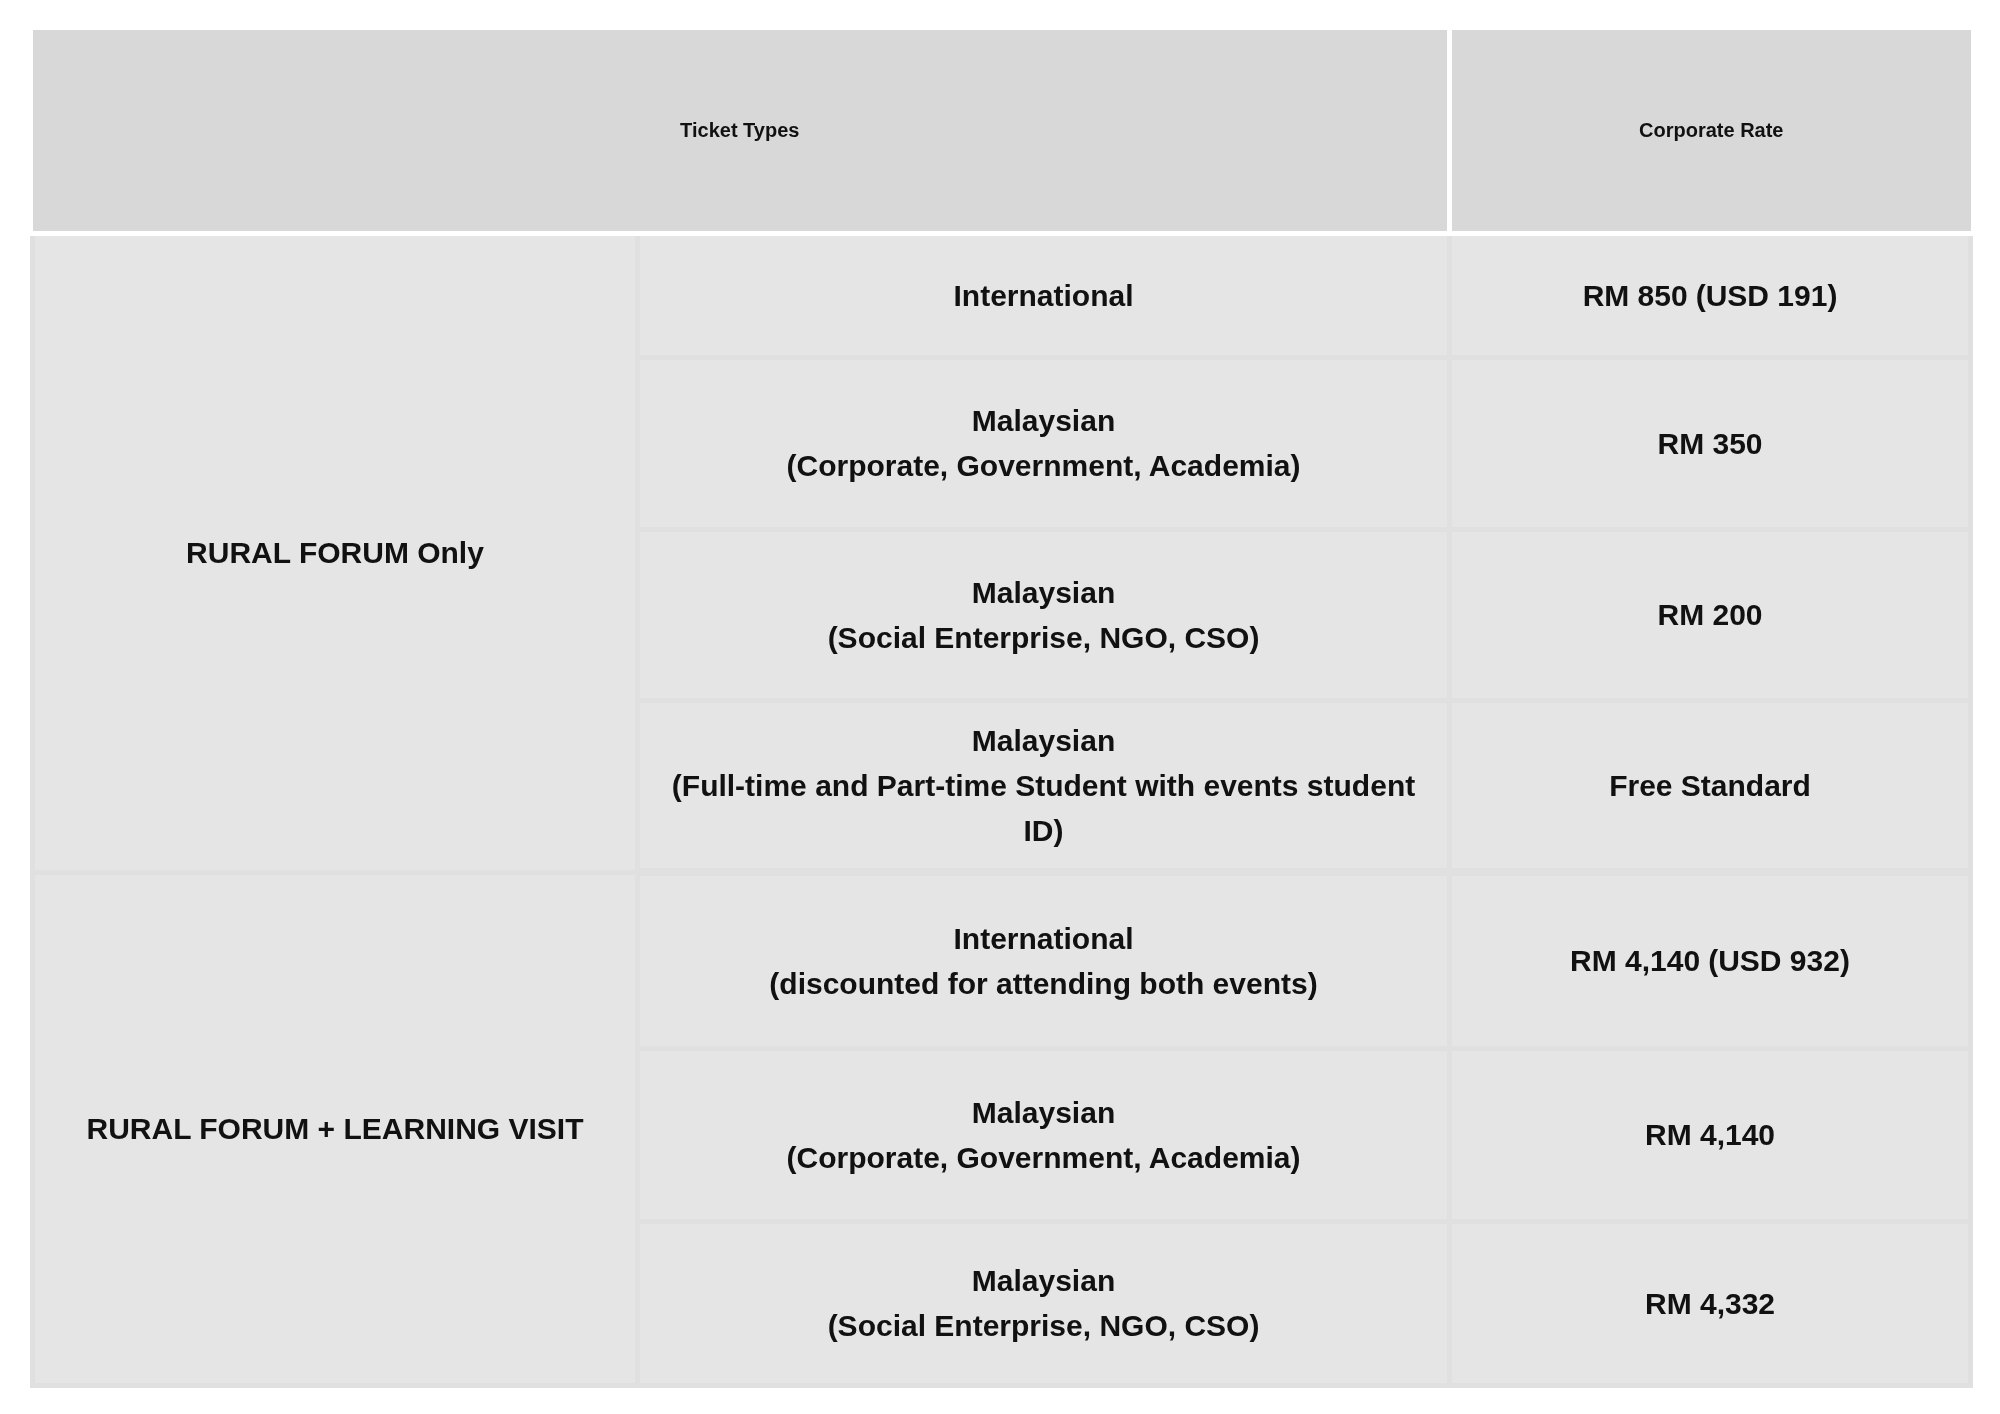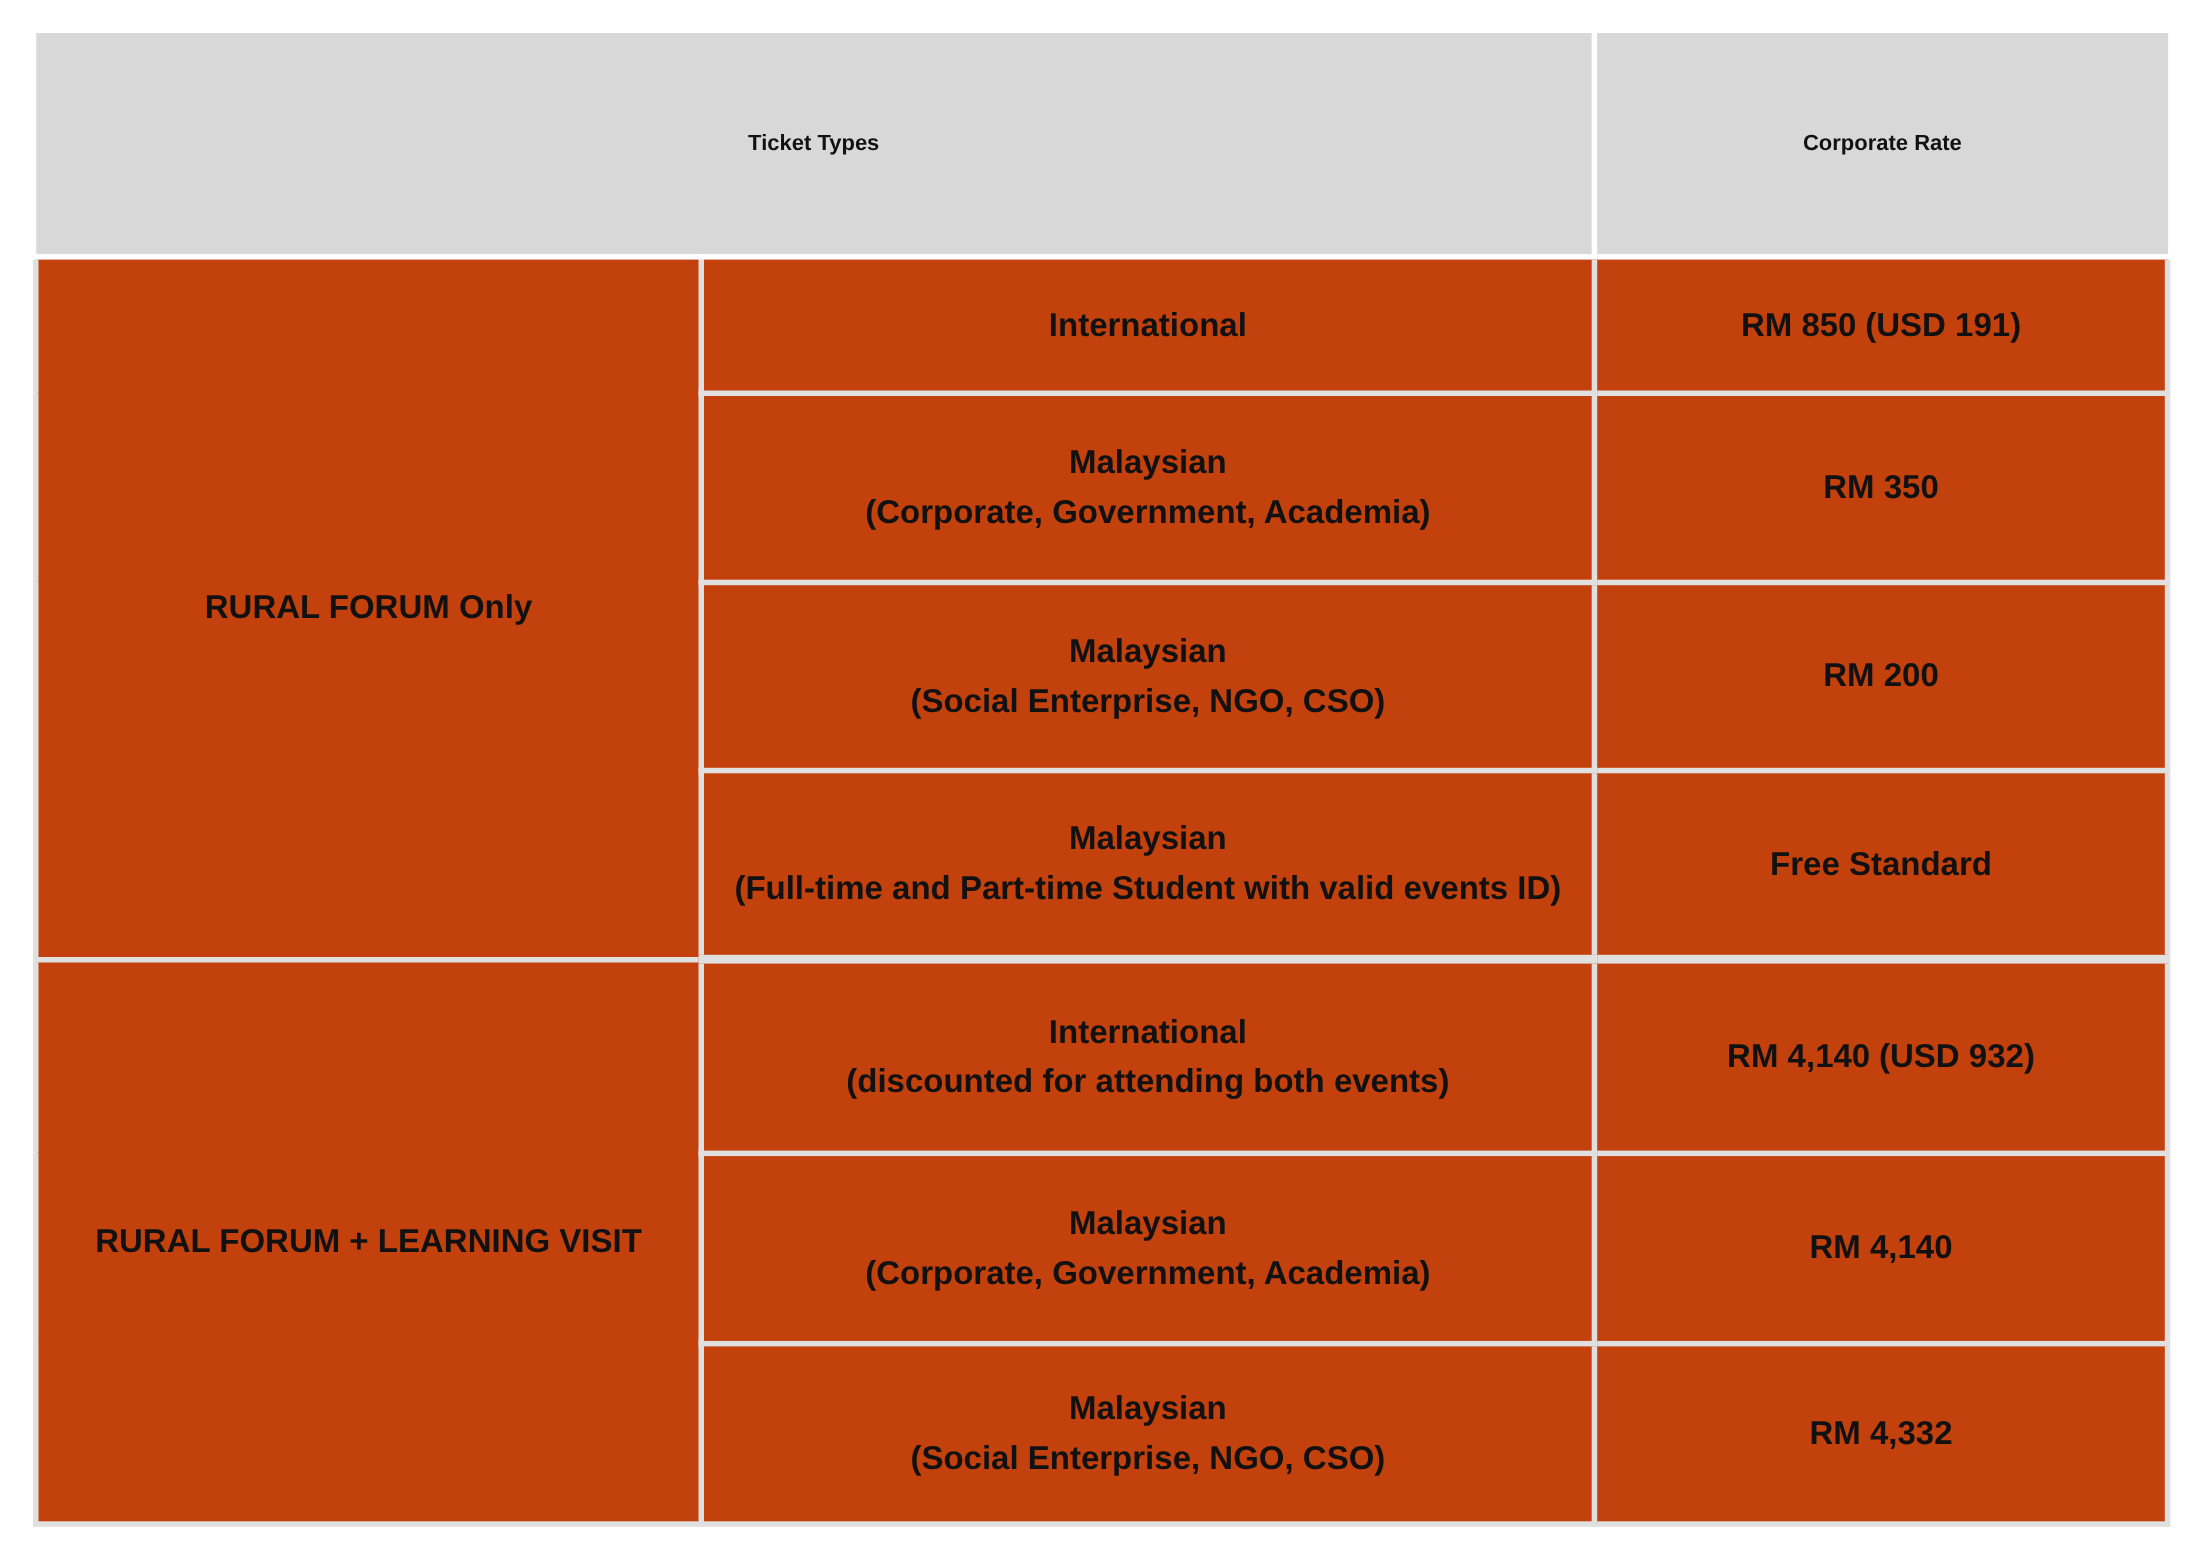--- a/index.html
+++ b/index.html
@@ -42,21 +42,21 @@
   tr.row-2      { height: 172px; }
   tr.row-3      { height: 171px; }
   tr.row-4      { height: 172px; }
   tr.row-5      { height: 176px; }
   tr.row-6      { height: 173px; }
   tr.row-7      { height: 164px; }
   th.hdr { border-bottom: 5px solid #ffffff; }
 
   
   td {
-    background: #c2410c;
+    background: #e5e5e5;
     border: 5px solid #e0e0e0;
     text-align: center;
     vertical-align: middle;
     padding: 10px 20px;
     font-size: 30px;
     line-height: 45px;
   }
   td.group-cell {
     font-weight: bold;
   }
@@ -115,21 +115,21 @@
         <div class="type-sub">(Social Enterprise, NGO, CSO)</div>
       </td>
       <td>
         <span class="rate-main">RM 200</span>
       </td>
     </tr>
 
     <tr class="row-4">
       <td class="group-end">
         <div class="type-main">Malaysian</div>
-        <div class="type-sub">(Full-time and Part-time Student with valid events ID)</div>
+        <div class="type-sub">(Full-time and Part-time Student with events student ID)</div>
       </td>
       <td class="group-end">
         <span class="rate-main">Free Standard</span>
       </td>
     </tr>
 
     <tr class="row-5">
       <td class="group-cell" rowspan="3">RURAL FORUM + LEARNING VISIT</td>
       <td>
         <div class="type-main">International</div>

